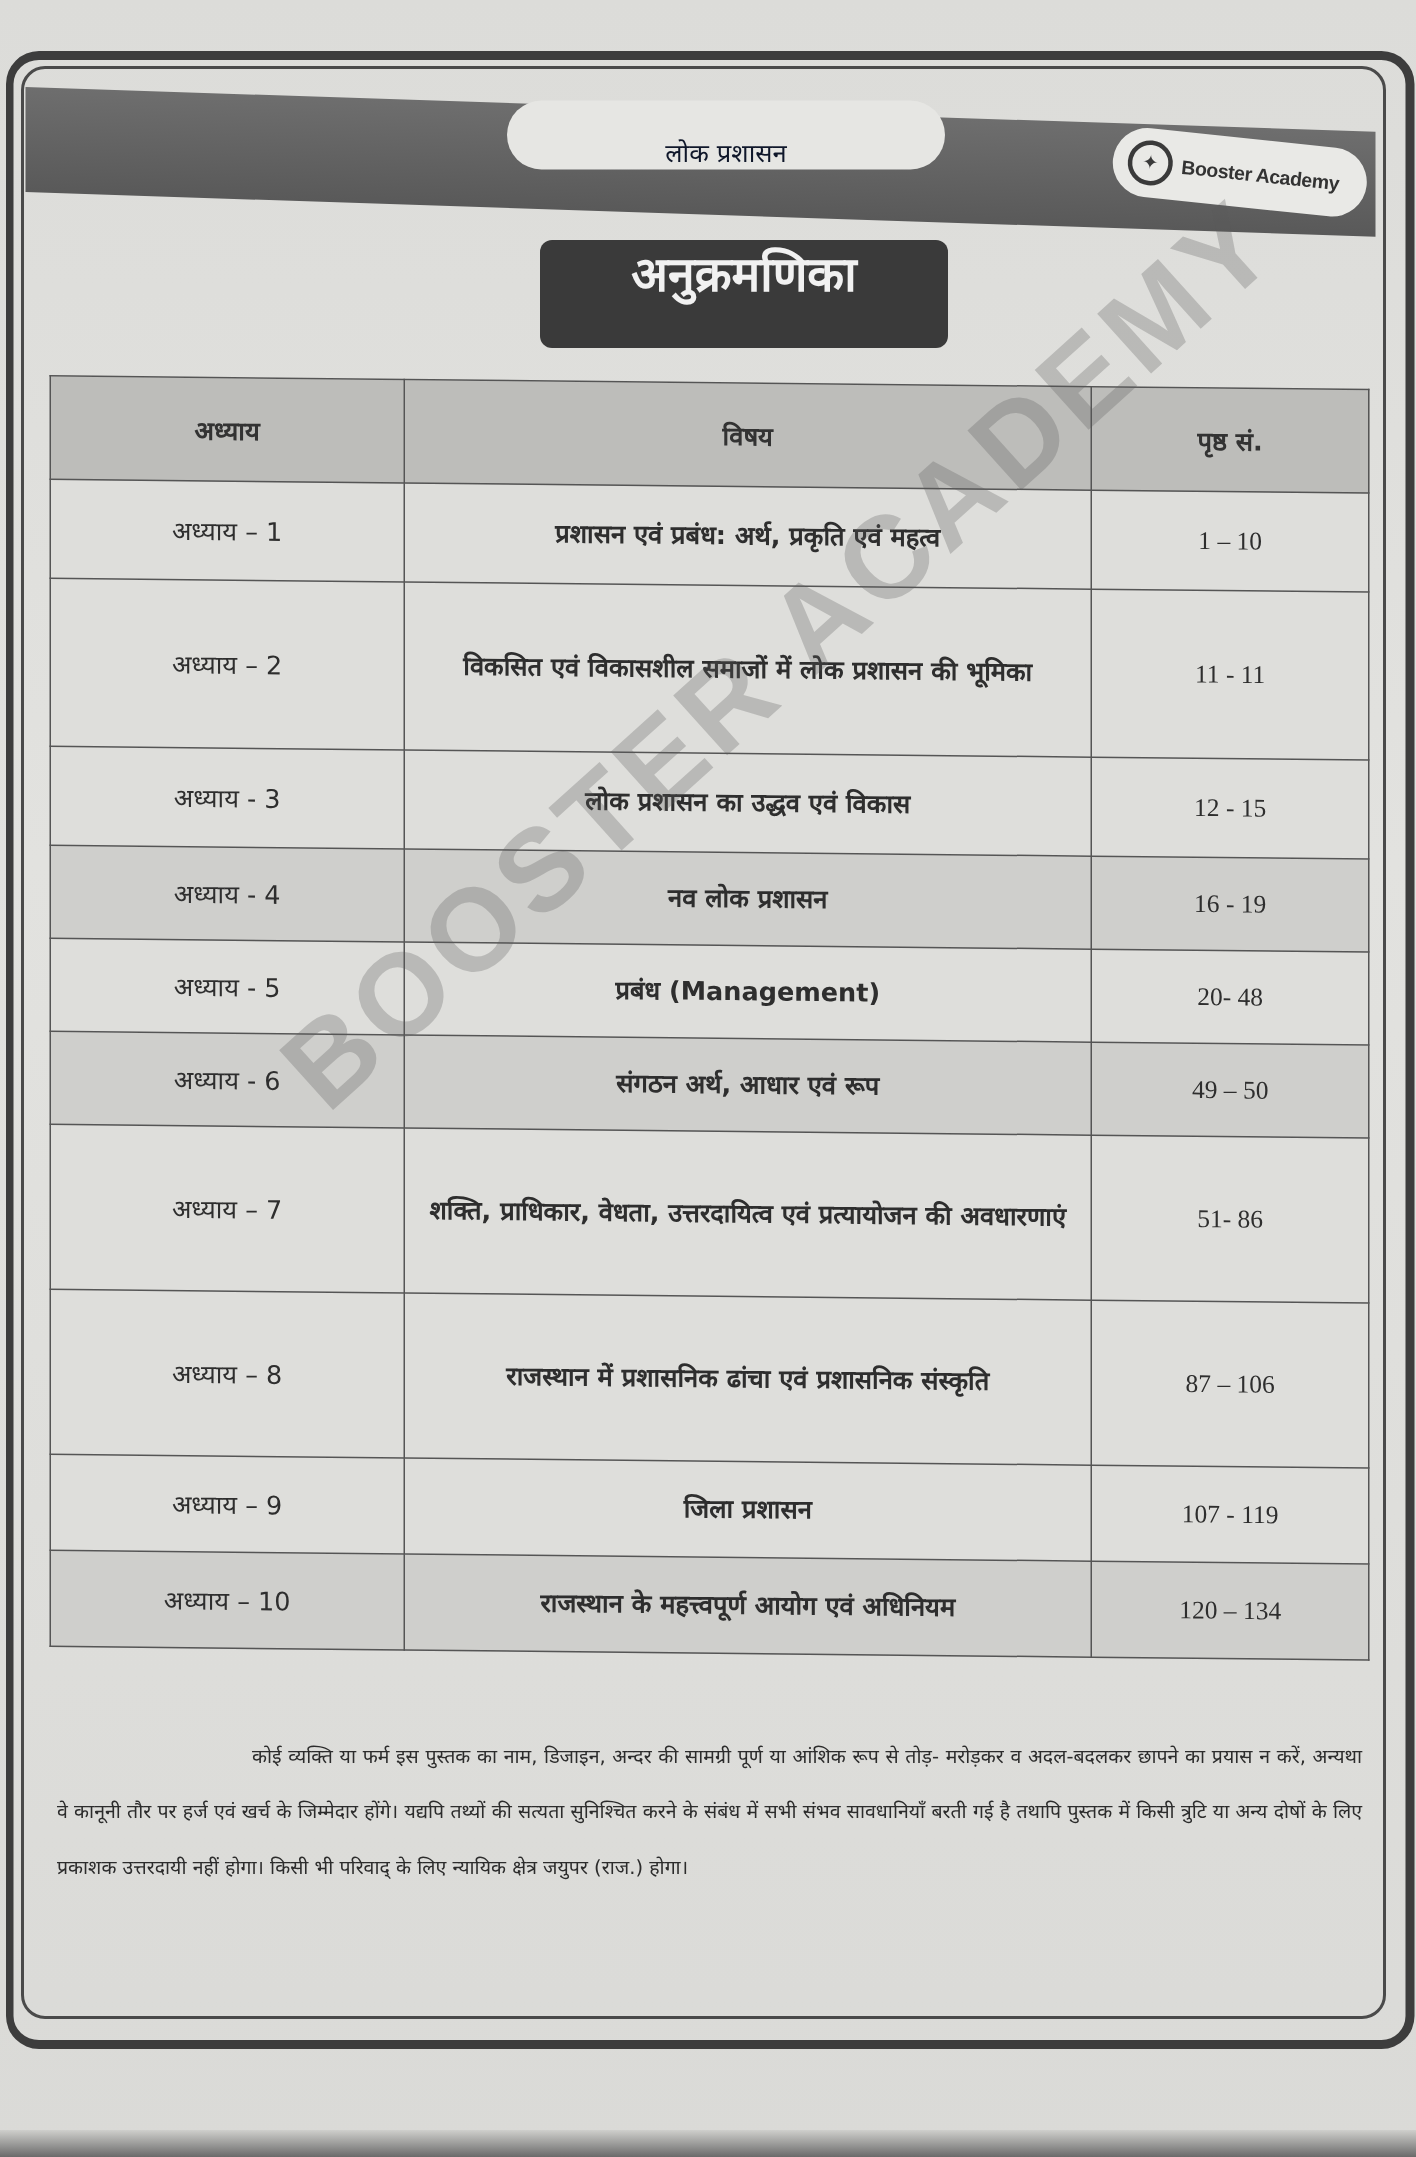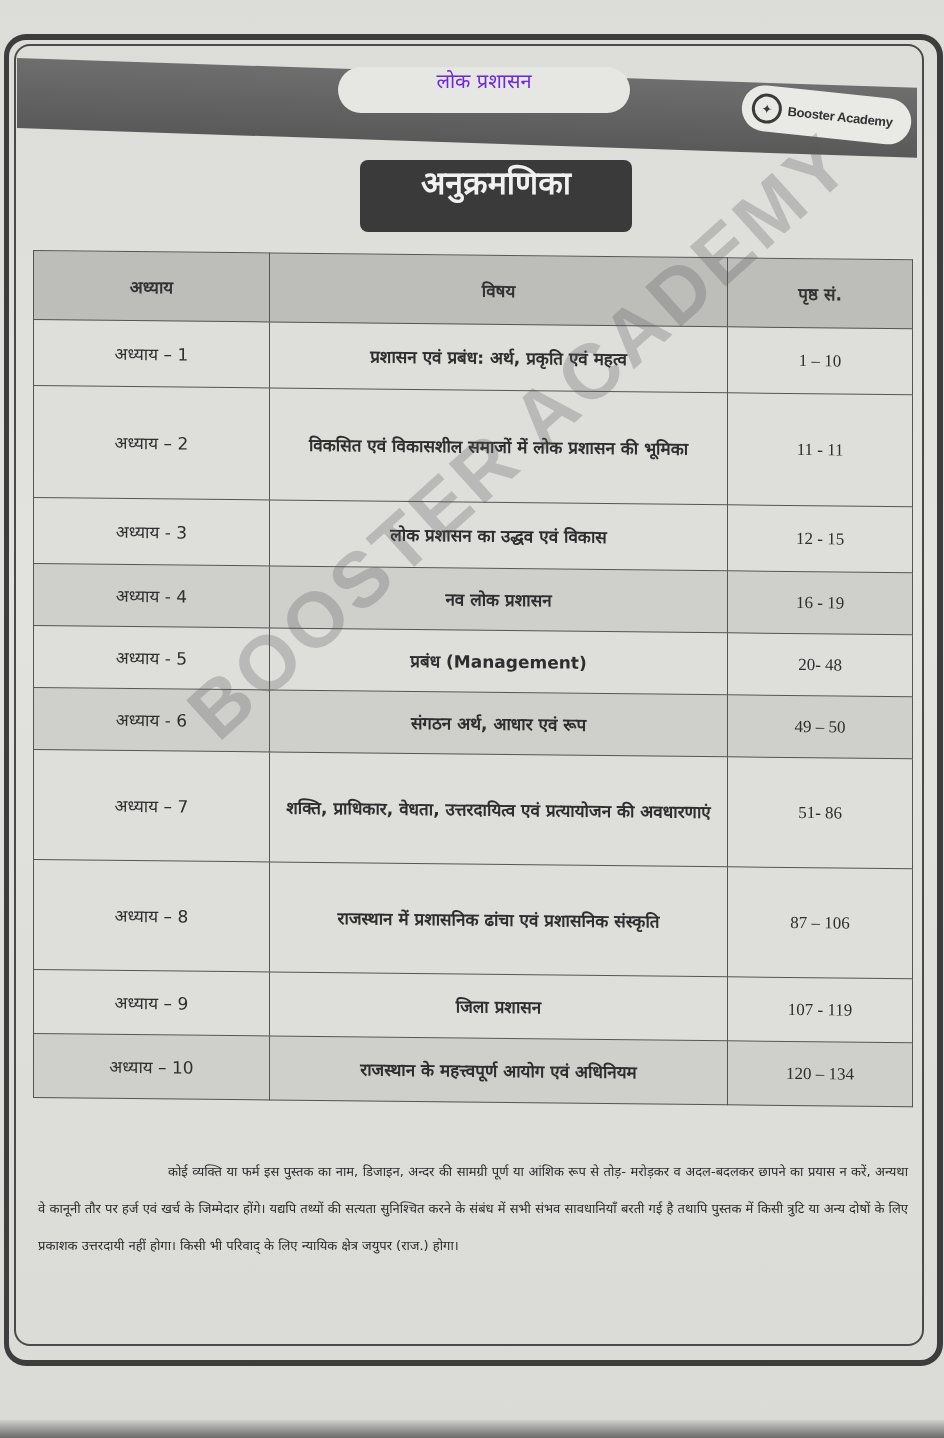--- a/index.html
+++ b/index.html
@@ -24,22 +24,22 @@
     border: 2px solid #4a4a4a; border-radius: 16px;
   }
   .header-band {
     position: absolute; left: 17px; top: 58px; width: 900px; height: 70px;
     background: linear-gradient(180deg, #6e6e6e 0%, #595959 100%);
     transform: skewY(1.9deg); transform-origin: left top;
   }
   .header-pill {
     position: absolute; left: 338px; top: 67px; width: 292px; height: 46px;
     background: #e6e6e3; border-radius: 24px;
-    display: flex; align-items: flex-start; justify-content: center;
-    font-family: "DejaVu Sans", sans-serif; font-size: 20px; color: #6d28d9;
+    display: flex; align-items: flex-end; justify-content: center;
+    font-family: "DejaVu Sans", sans-serif; font-size: 17px; color: #0f172a;
   }
   .logo-pill {
     position: absolute; left: 742px; top: 83px; width: 170px; height: 46px;
     background: #e9e9e6; border-radius: 24px;
     display: flex; align-items: center; gap: 6px; padding-left: 10px;
     transform: rotate(6deg); transform-origin: left center;
     box-sizing: border-box;
   }
   .logo-icon {
     width: 30px; height: 30px; border-radius: 50%;

